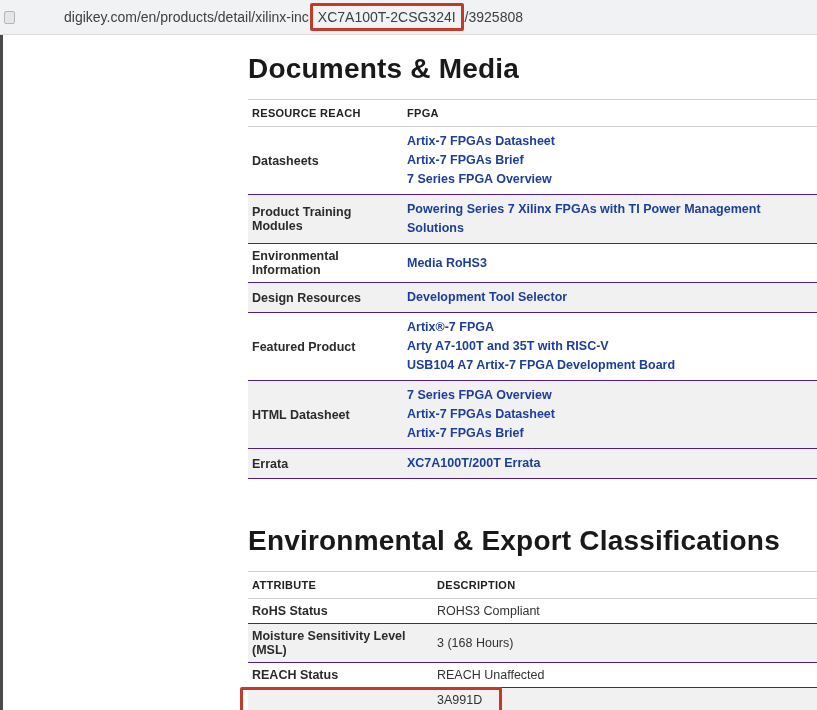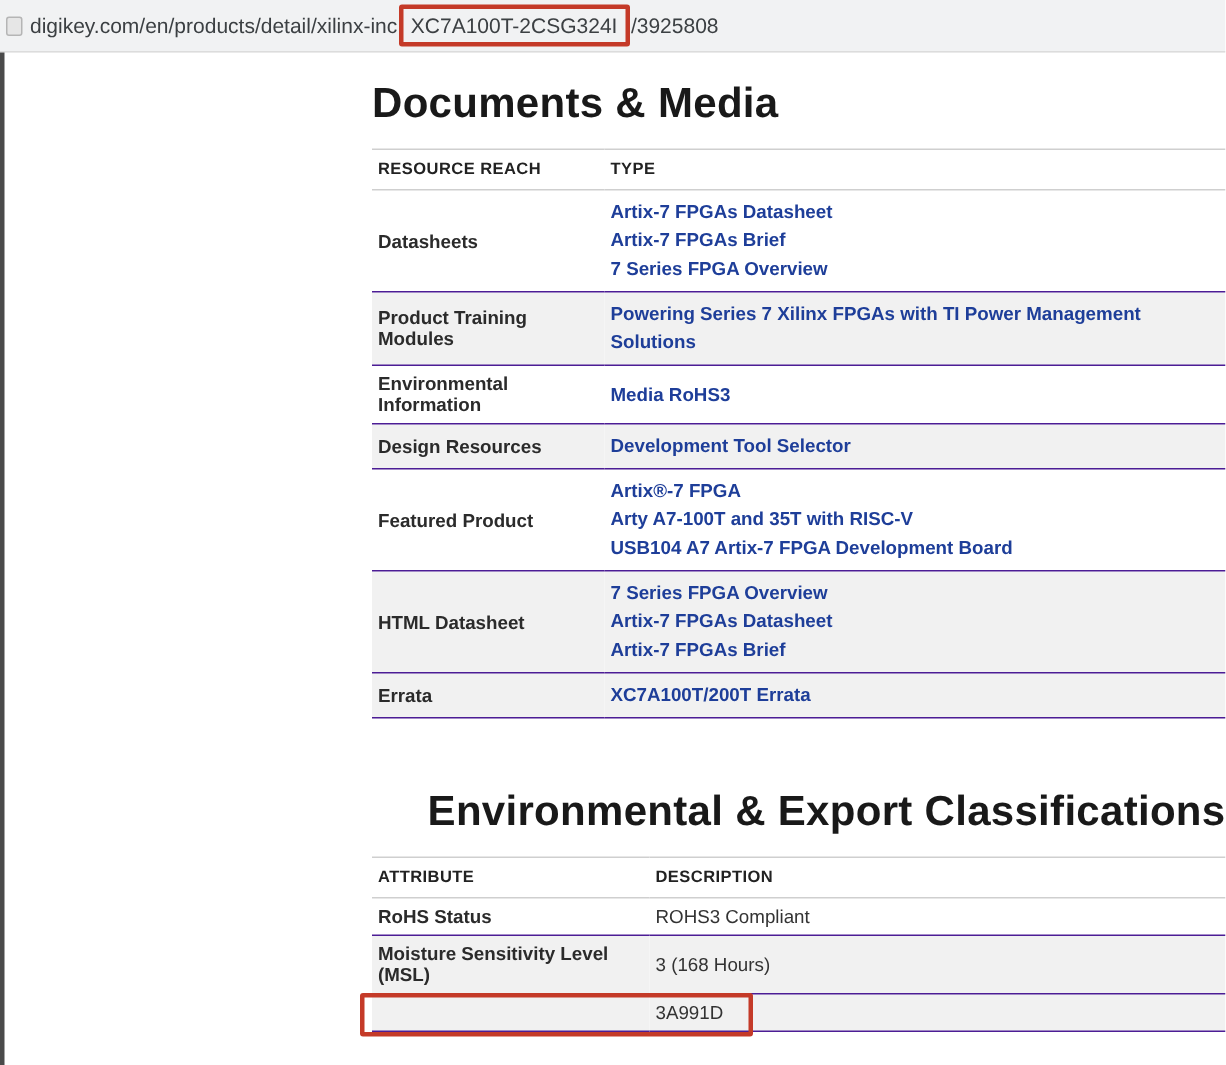--- a/index.html
+++ b/index.html
@@ -25,21 +25,21 @@
     white-space:nowrap;
   }
   .favicon {
     width:11px; height:13px;
     border:1.5px solid #b5b5b5;
     border-radius:2px;
     margin-right:5px;
     flex:0 0 auto;
     background:#e6e6e6;
   }
-  .url-text { display:flex; align-items:center; }
+  .url-text { display:flex; align-items:center;margin-left:44px; }
   .red-box {
     border:3px solid var(--annotation, #c43a28);
     border-radius:2px;
   }
   .url-hl {
     display:inline-block;
     padding:3px 5px;
     margin:-3px 1px;
   }
 
@@ -56,21 +56,21 @@
     position:absolute;
     left:248px; top:35px; right:0;
   }
   h2.section-title {
     font-size:28px;
     font-weight:700;
     color:#191919;
     letter-spacing:0.2px;
     margin:18px 0 14px 0;
   }
-  h2.section-title.second { margin-top:46px;text-align:right; }
+  h2.section-title.second { margin-top:46px; }
 
   table {
     width:100%;
     border-collapse:collapse;
     font-size:12.5px;
     color:#333;
     table-layout:fixed;
   }
   th {
     text-align:left;
@@ -140,21 +140,21 @@
   <h2 class="section-title">Documents &amp; Media</h2>
 
   <table class="doc-table">
     <colgroup>
         <col class="c1">
         <col>
       </colgroup>
     <thead>
       <tr>
         <th>RESOURCE REACH</th>
-        <th>TYPE</th>
+        <th>FPGA</th>
       </tr>
     </thead>
     <tbody>
       <tr>
         <td class="label">Datasheets</td>
         <td>
           <a class="doc-link">Artix-7 FPGAs Datasheet</a>
           <a class="doc-link">Artix-7 FPGAs Brief</a>
           <a class="doc-link">7 Series FPGA Overview</a>
         </td>
@@ -217,20 +217,24 @@
     </thead>
     <tbody>
       <tr>
         <td class="label">RoHS Status</td>
         <td class="desc">ROHS3 Compliant</td>
       </tr>
       <tr class="alt">
         <td class="label">Moisture Sensitivity Level (MSL)</td>
         <td class="desc">3 (168 Hours)</td>
       </tr>
+      <tr>
+        <td class="label">REACH Status</td>
+        <td class="desc">REACH Unaffected</td>
+      </tr>
       <tr class="alt">
         <td class="label eccn-cell">
 
           <span class="eccn-annotation"></span>
         </td>
         <td class="desc">3A991D</td>
       </tr>
 
     </tbody>
   </table>

